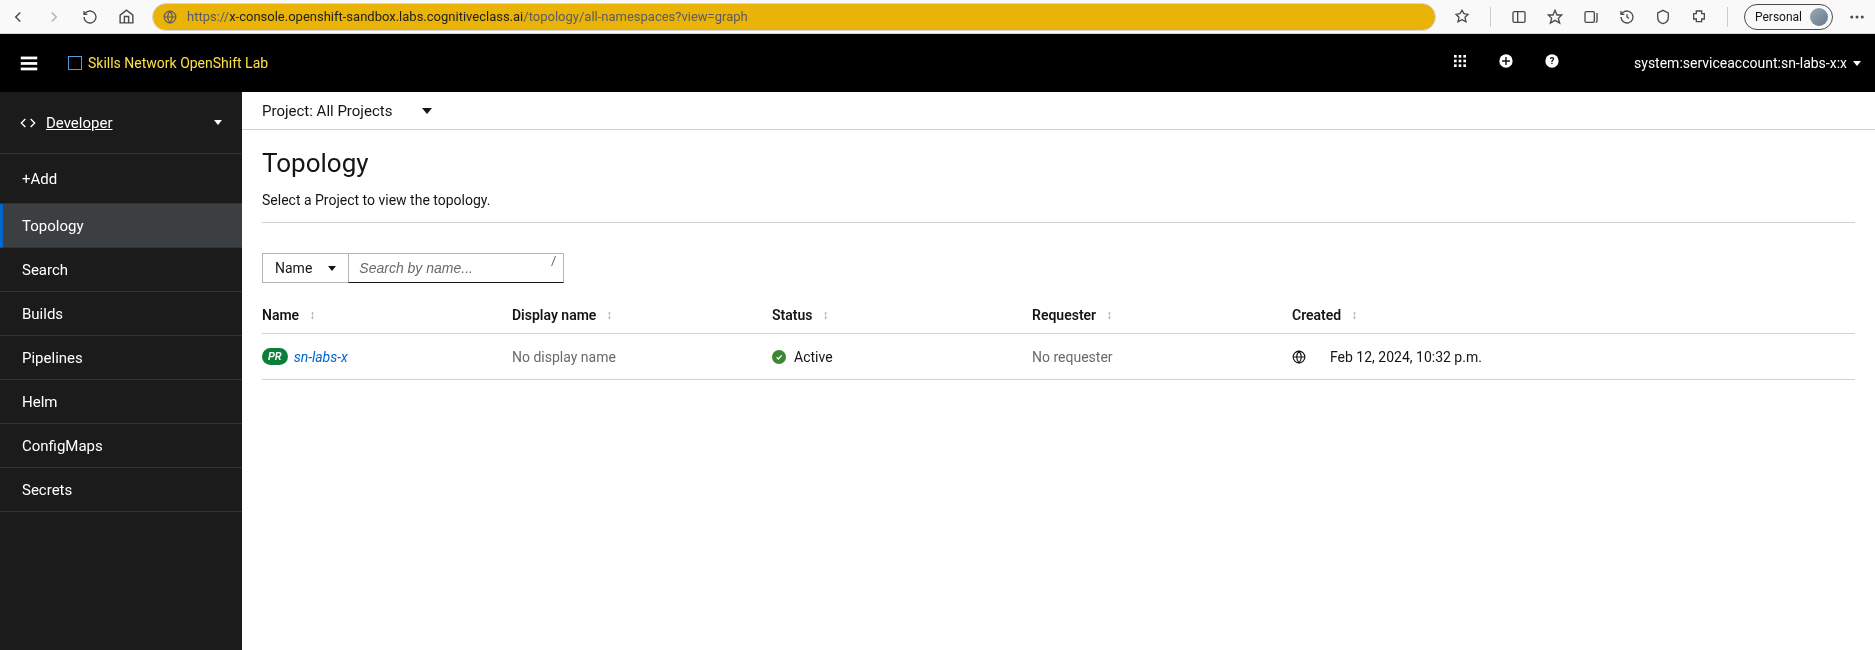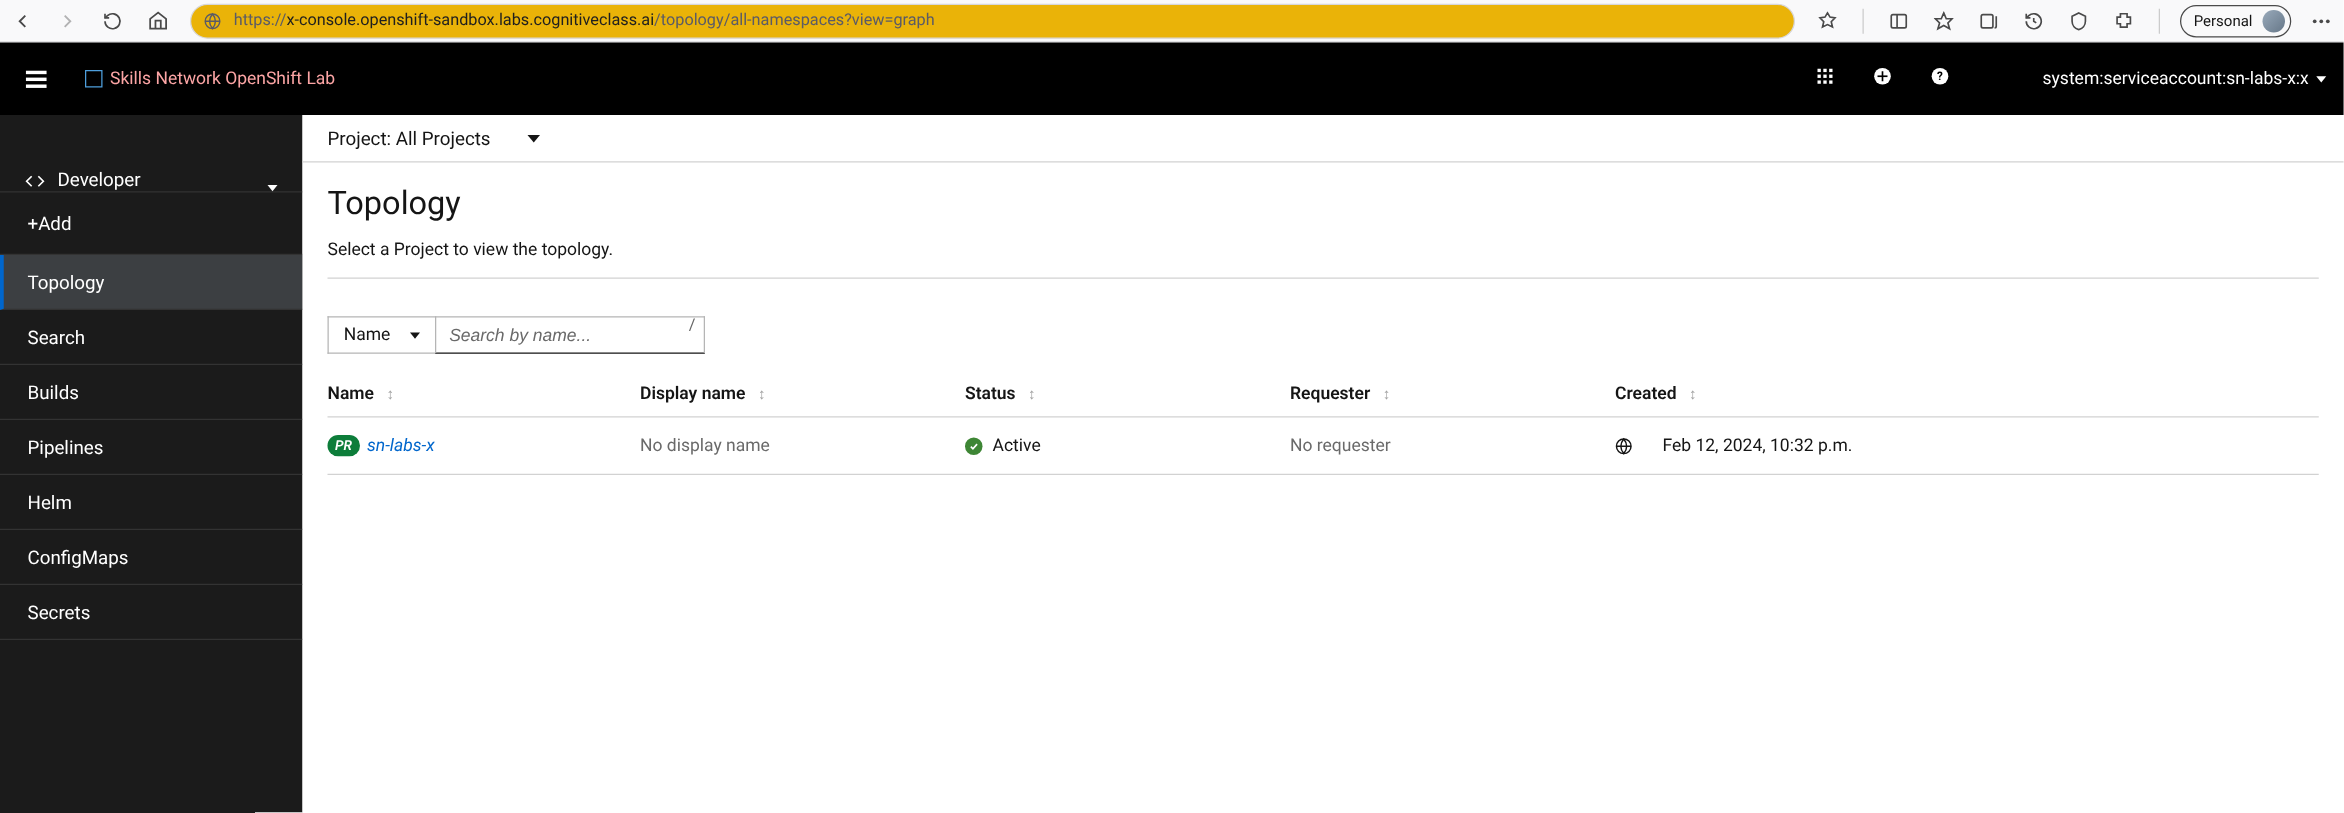--- a/index.html
+++ b/index.html
@@ -83,21 +83,21 @@
     gap: 24px;
     color: #fff;
   }
   .burger {
     color: #fff;
     width: 30px; height: 30px;
     display: flex; align-items: center; justify-content: center;
     cursor: pointer;
   }
   .logo {
-    color: #fca5a5;
+    color: #fde047;
     font-size: 14px;
     display: flex;
     align-items: center;
     gap: 6px;
     text-align: center;
   }
   .logo-thumb {
     width: 14px; height: 14px; border: 1px solid #4e9fdd; display:inline-block;
   }
   .os-header-spacer { flex: 1; }
@@ -123,25 +123,26 @@
     width: 242px;
     background: #1b1b1b;
     color: #fff;
     font-size: 15px;
     display: flex;
     flex-direction: column;
   }
   .perspective {
     height: 62px;
     display: flex;
-    align-items: flex-end;
+    align-items: center;
     padding: 0 20px;
     gap: 10px;
     border-bottom: 1px solid #333;
     cursor: pointer;
+    text-decoration: underline;
   }
   .perspective .label { flex: 1; }
   .nav-item {
     height: 44px;
     display: flex;
     align-items: center;
     padding: 0 22px;
     border-bottom: 1px solid #333;
     cursor: pointer;
     text-align: center;

